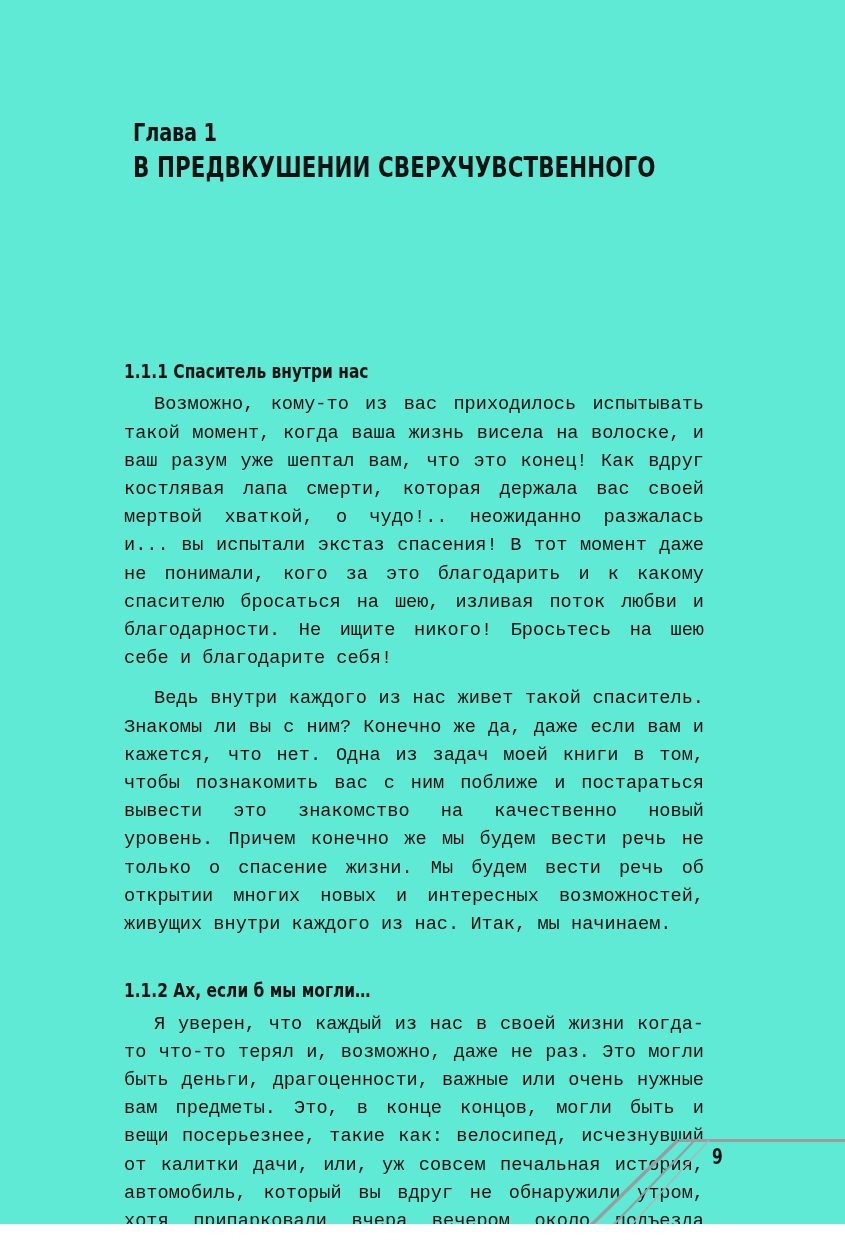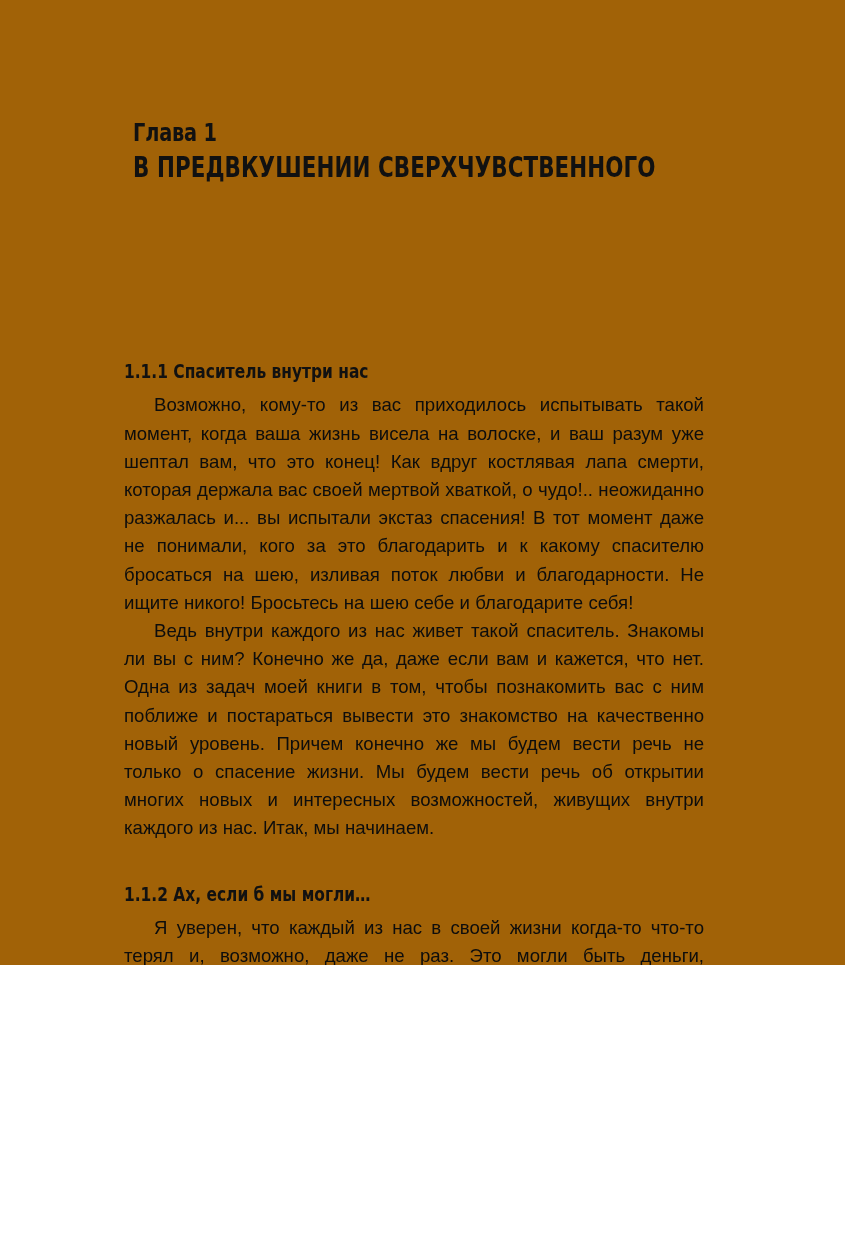--- a/index.html
+++ b/index.html
@@ -4,22 +4,22 @@
 <title>Книжная страница</title>
 <style>
   html, body {
     margin: 0;
     padding: 0;
     background: #ffffff;
   }
   .page {
     position: relative;
     width: 845px;
-    height: 965px;
-    background: #a16207;
+    height: 1224px;
+    background: #5eead4;
     overflow: hidden;
     box-sizing: border-box;
   }
 
   
   .chapter-block {
     position: absolute;
     left: 133px;
     top: 118px;
     width: 600px;
@@ -65,32 +65,32 @@
     transform: scaleX(0.88);
     transform-origin: left center;
     white-space: nowrap;
     margin: 0 0 7px 0;
   }
   .section-heading.second {
     margin-top: 40px;
   }
 
   .para {
-    font-family: Liberation Sans, sans-serif;
+    font-family: Liberation Mono, monospace;
     font-size: 18.6px;
     line-height: 28.2px;
     color: #0d0d0d;
     text-align: justify;
     text-indent: 30px;
     margin: 0;
     hyphens: manual;
     word-spacing: 0.1px;
   }
   .para + .para {
-    margin-top: 0;
+    margin-top: 12px;
   }
 
   
   .footer-decor {
     position: absolute;
     left: 0;
     top: 0;
     width: 845px;
     height: 1241px;
     pointer-events: none;

